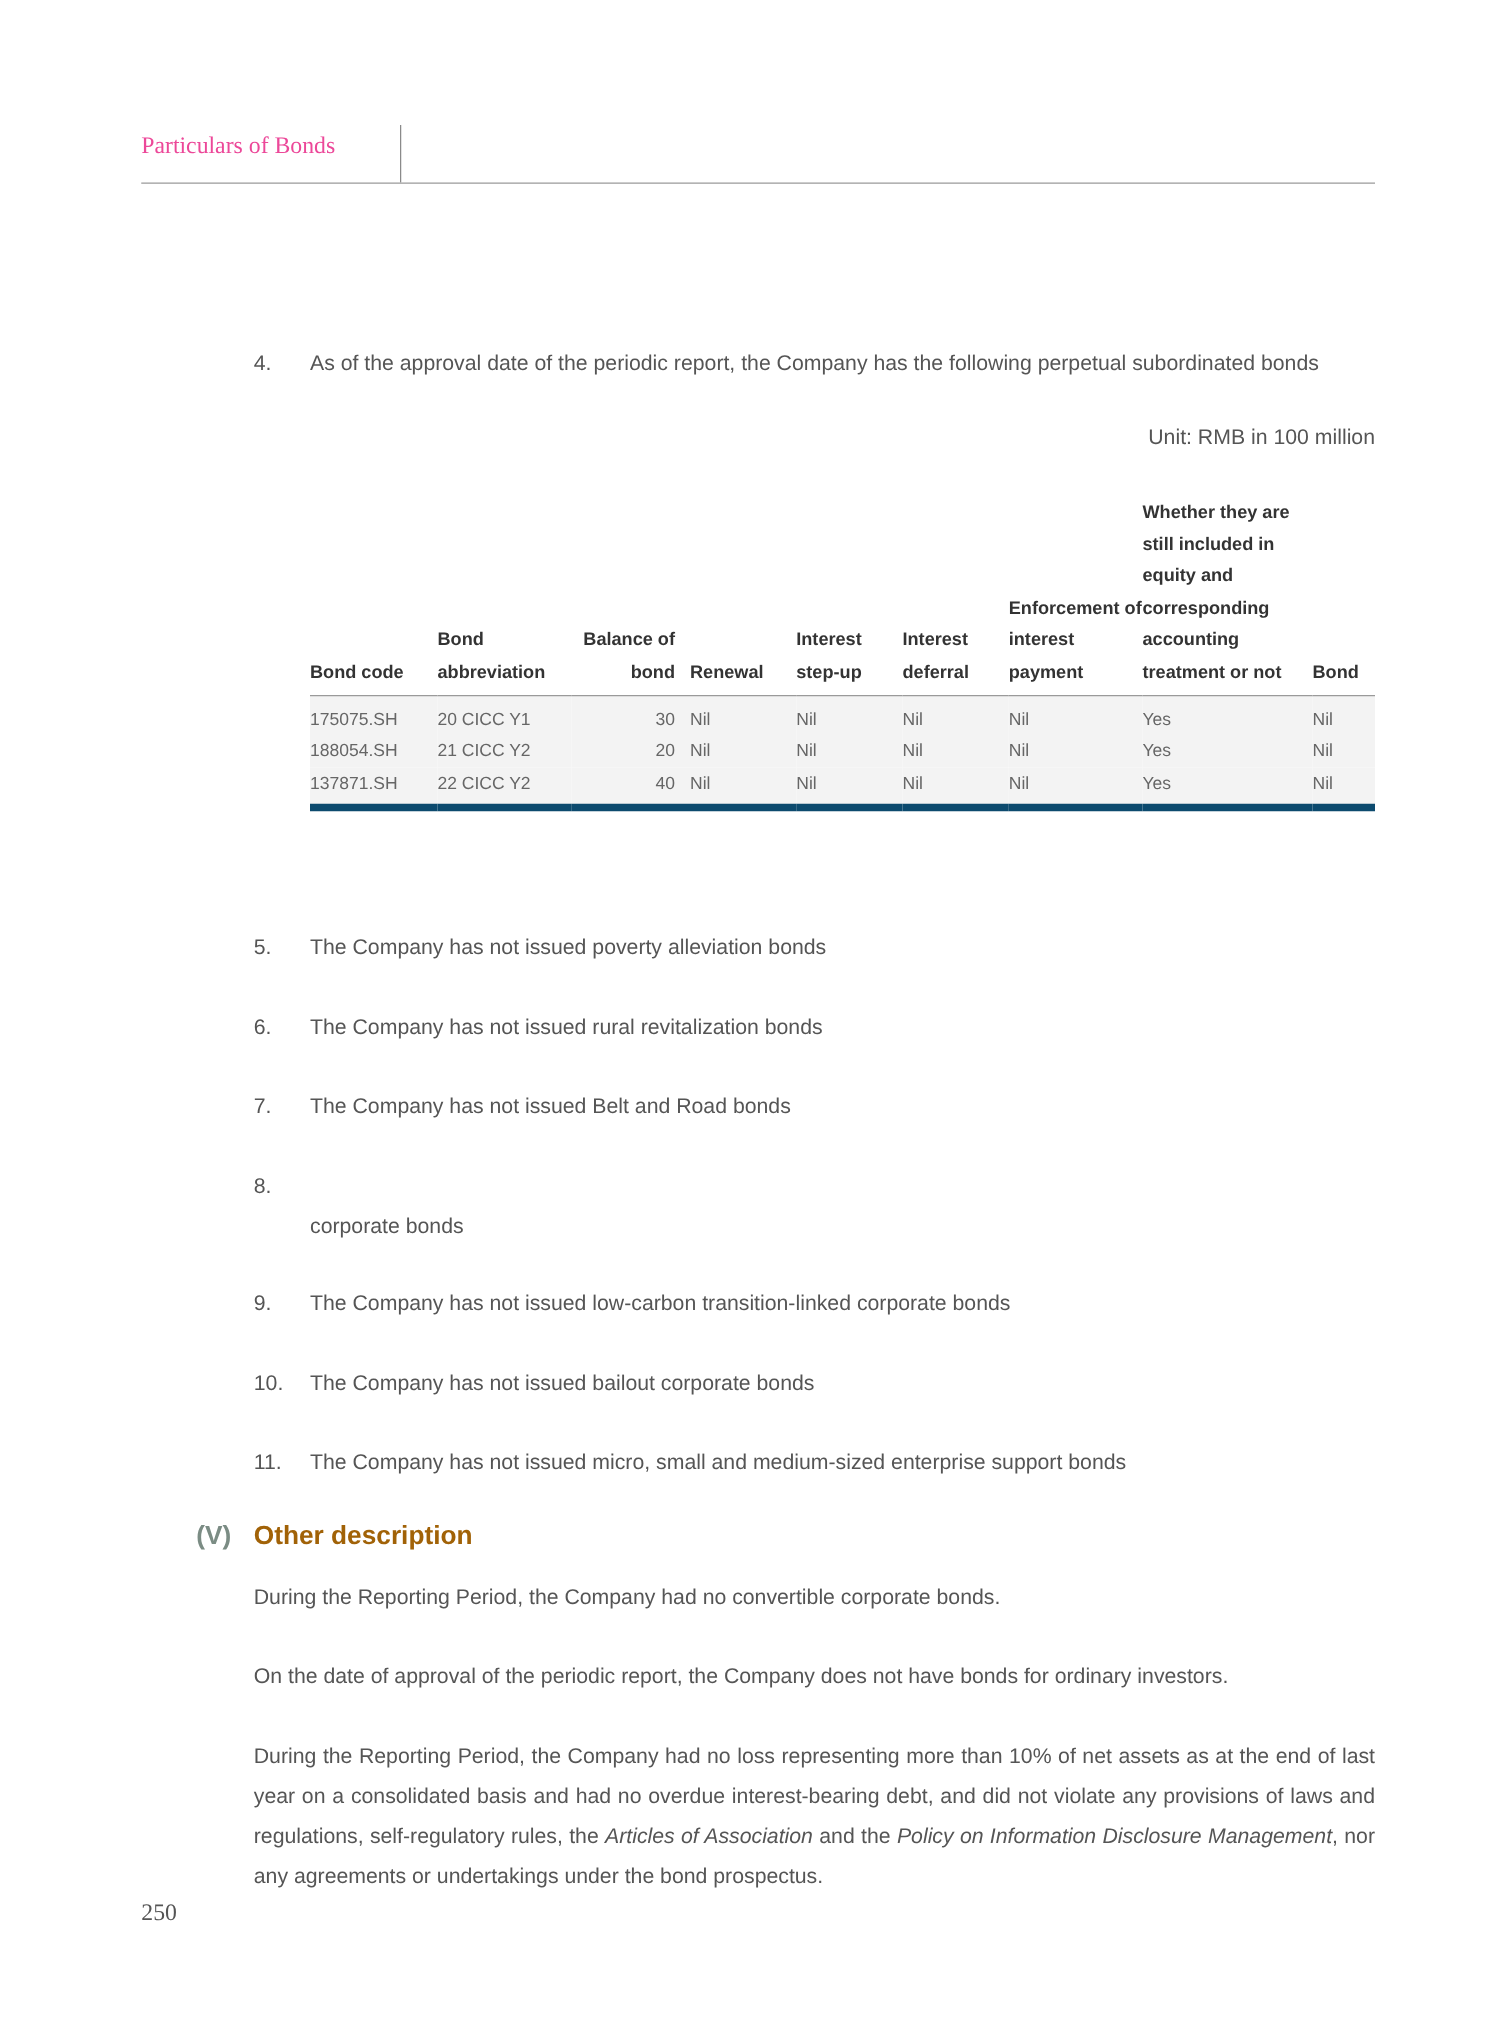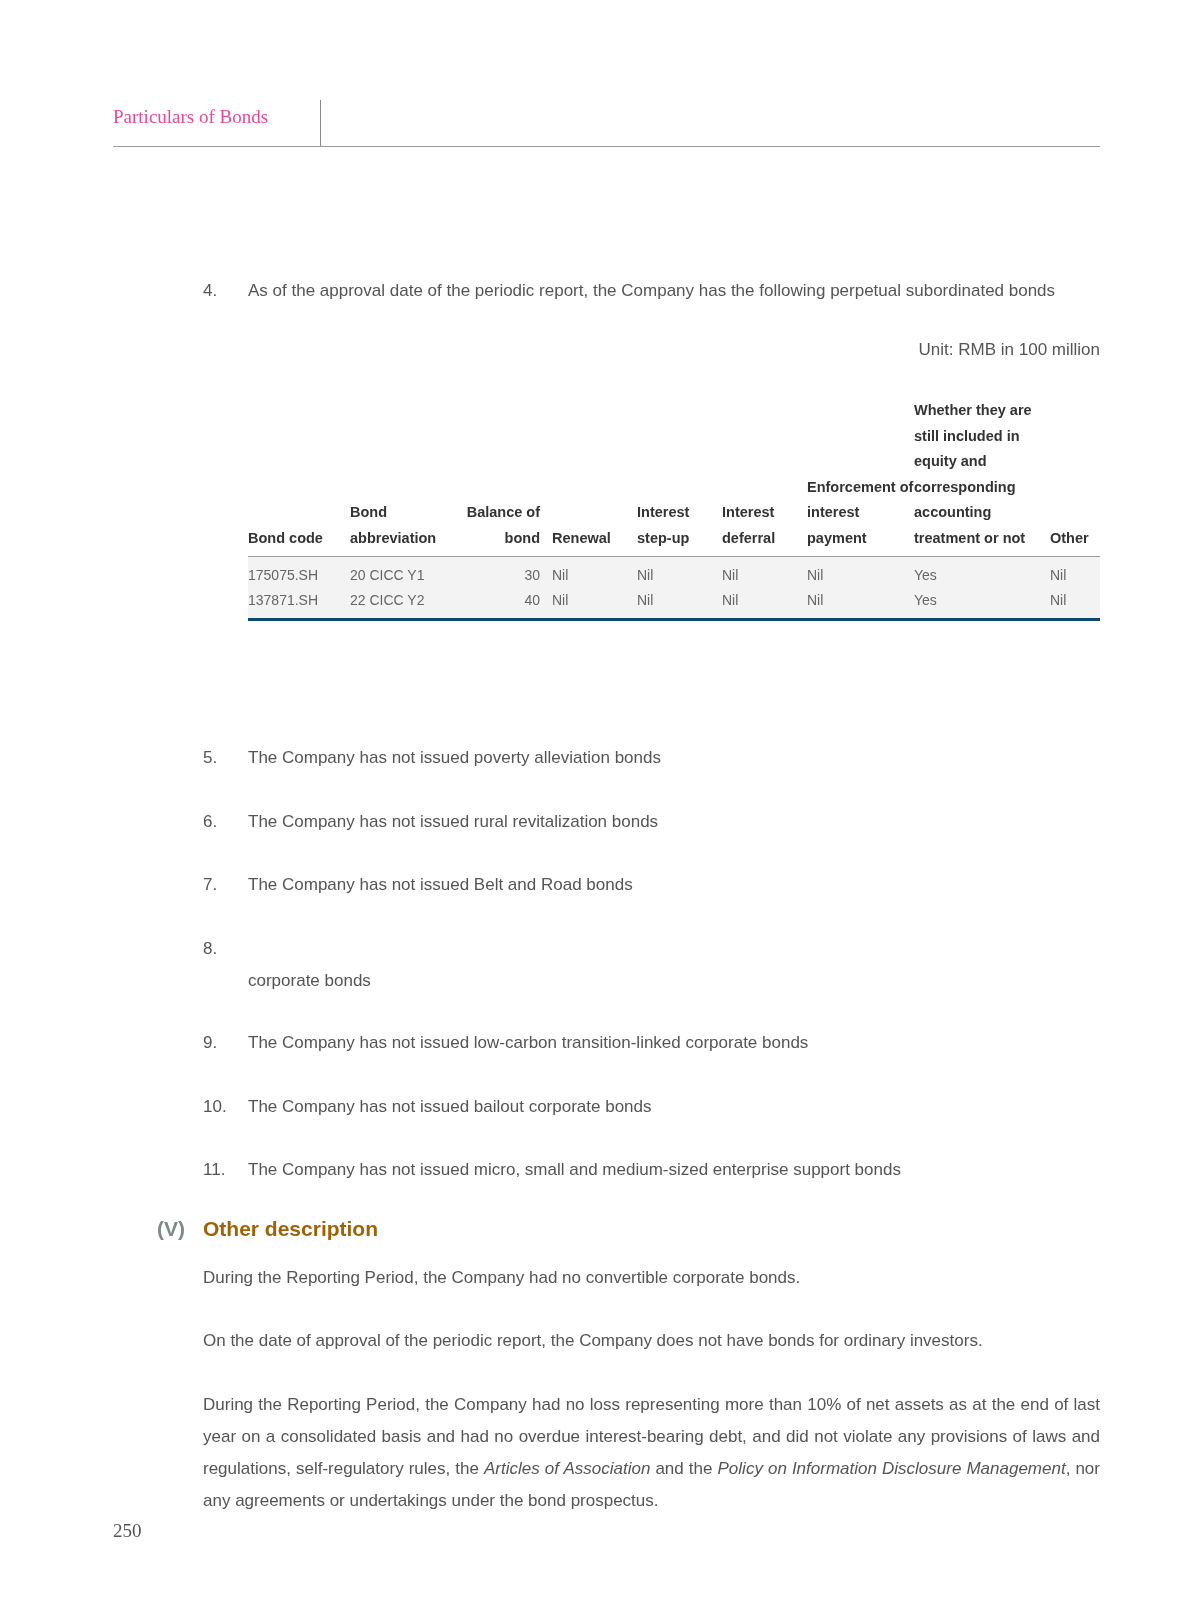--- a/index.html
+++ b/index.html
@@ -8,21 +8,21 @@
   .hdr-vline { position:absolute; left:320px; top:100px; width:1px; height:46px; background:#8a8a8a; }
   .hdr-hline { position:absolute; left:113px; top:146px; width:987px; height:1px; background:#9a9a9a; }
   .item { position:absolute; font-size:17px; color:#555; line-height:32px; }
   .item .num { position:absolute; left:0; width:44px; }
   .item .txt { position:absolute; left:45px; }
   .unit { position:absolute; right:90px; top:340px; font-size:17px; color:#555; }
   table.bonds { position:absolute; left:248px; top:398px; width:852px; border-collapse:collapse; font-family:"Liberation Sans Narrow","Liberation Sans", sans-serif; }
   table.bonds th { font-weight:bold; font-size:14.5px; color:#333; text-align:left; vertical-align:bottom; line-height:25.6px; padding:0 0 4px 0; border-bottom:1px solid #9a9a9a; }
   table.bonds td { font-size:14px; color:#666; line-height:25.6px; padding:0; background:#f3f3f3; }
   table.bonds tr.first td { padding-top:6px; }
-  table.bonds tr.last td { padding-bottom:4px; border-bottom:3px solid #0c4a6e; }
+  table.bonds tr.last td { padding-bottom:4px; border-bottom:6px solid #0c4a6e; }
   .r { text-align:right !important; padding-right:12px !important; }
   .sec-num { position:absolute; left:157px; top:1217px; font-size:21px; font-weight:bold; color:#7b8c84; }
   .sec-title { position:absolute; left:203px; top:1217px; font-size:21px; font-weight:bold; color:#a16207; }
   .para { position:absolute; left:203px; width:897px; font-size:17px; color:#555; line-height:32px; }
   .page-num { position:absolute; left:113px; top:1520px; font-family:"Liberation Serif", serif; font-size:19px; color:#555; }
 </style>
 </head>
 <body>
 
 <div class="hdr-title">Particulars of Bonds</div>
@@ -51,28 +51,39 @@
   <thead>
     <tr id="thead-row">
         <th>Bond code</th>
         <th>Bond abbreviation</th>
         <th class="r">Balance of bond</th>
         <th>Renewal</th>
         <th>Interest step-up</th>
         <th>Interest deferral</th>
         <th>Enforcement of interest payment</th>
         <th>Whether they are still included in equity and corresponding accounting treatment or not</th>
-        <th>Other</th>
+        <th>Bond</th>
       </tr>
   </thead>
   <tbody id="tbody">
       <tr class="first">
         <td>175075.SH</td>
         <td>20 CICC Y1</td>
         <td class="r">30</td>
+        <td>Nil</td>
+        <td>Nil</td>
+        <td>Nil</td>
+        <td>Nil</td>
+        <td>Yes</td>
+        <td>Nil</td>
+      </tr>
+      <tr>
+        <td>188054.SH</td>
+        <td>21 CICC Y2</td>
+        <td class="r">20</td>
         <td>Nil</td>
         <td>Nil</td>
         <td>Nil</td>
         <td>Nil</td>
         <td>Yes</td>
         <td>Nil</td>
       </tr>
       <tr class="last">
         <td>137871.SH</td>
         <td>22 CICC Y2</td>

